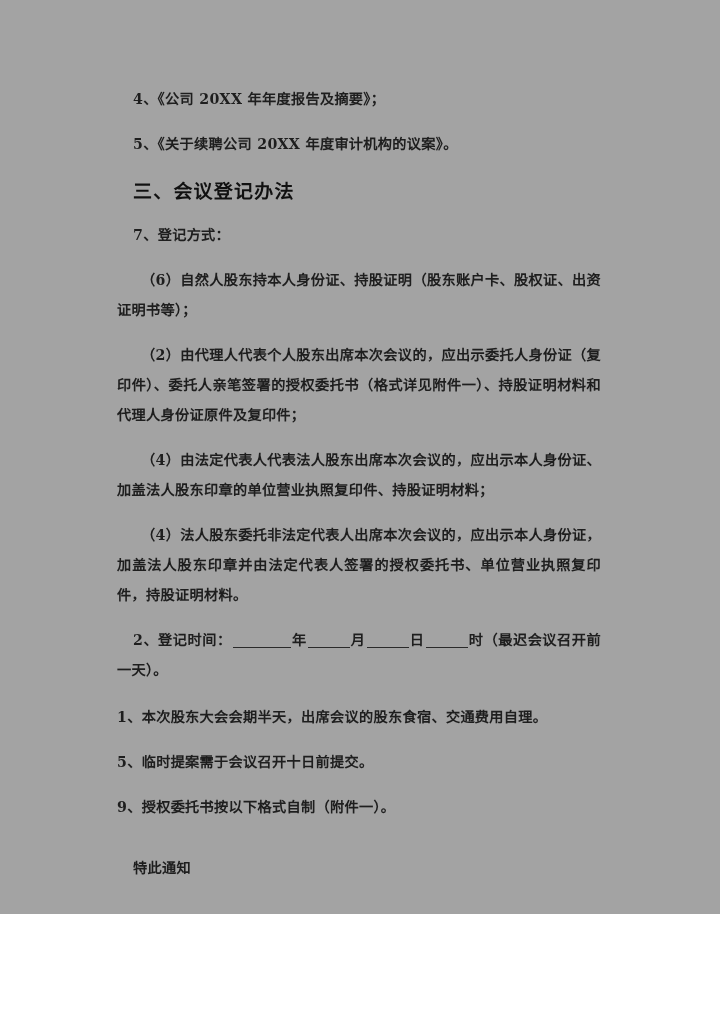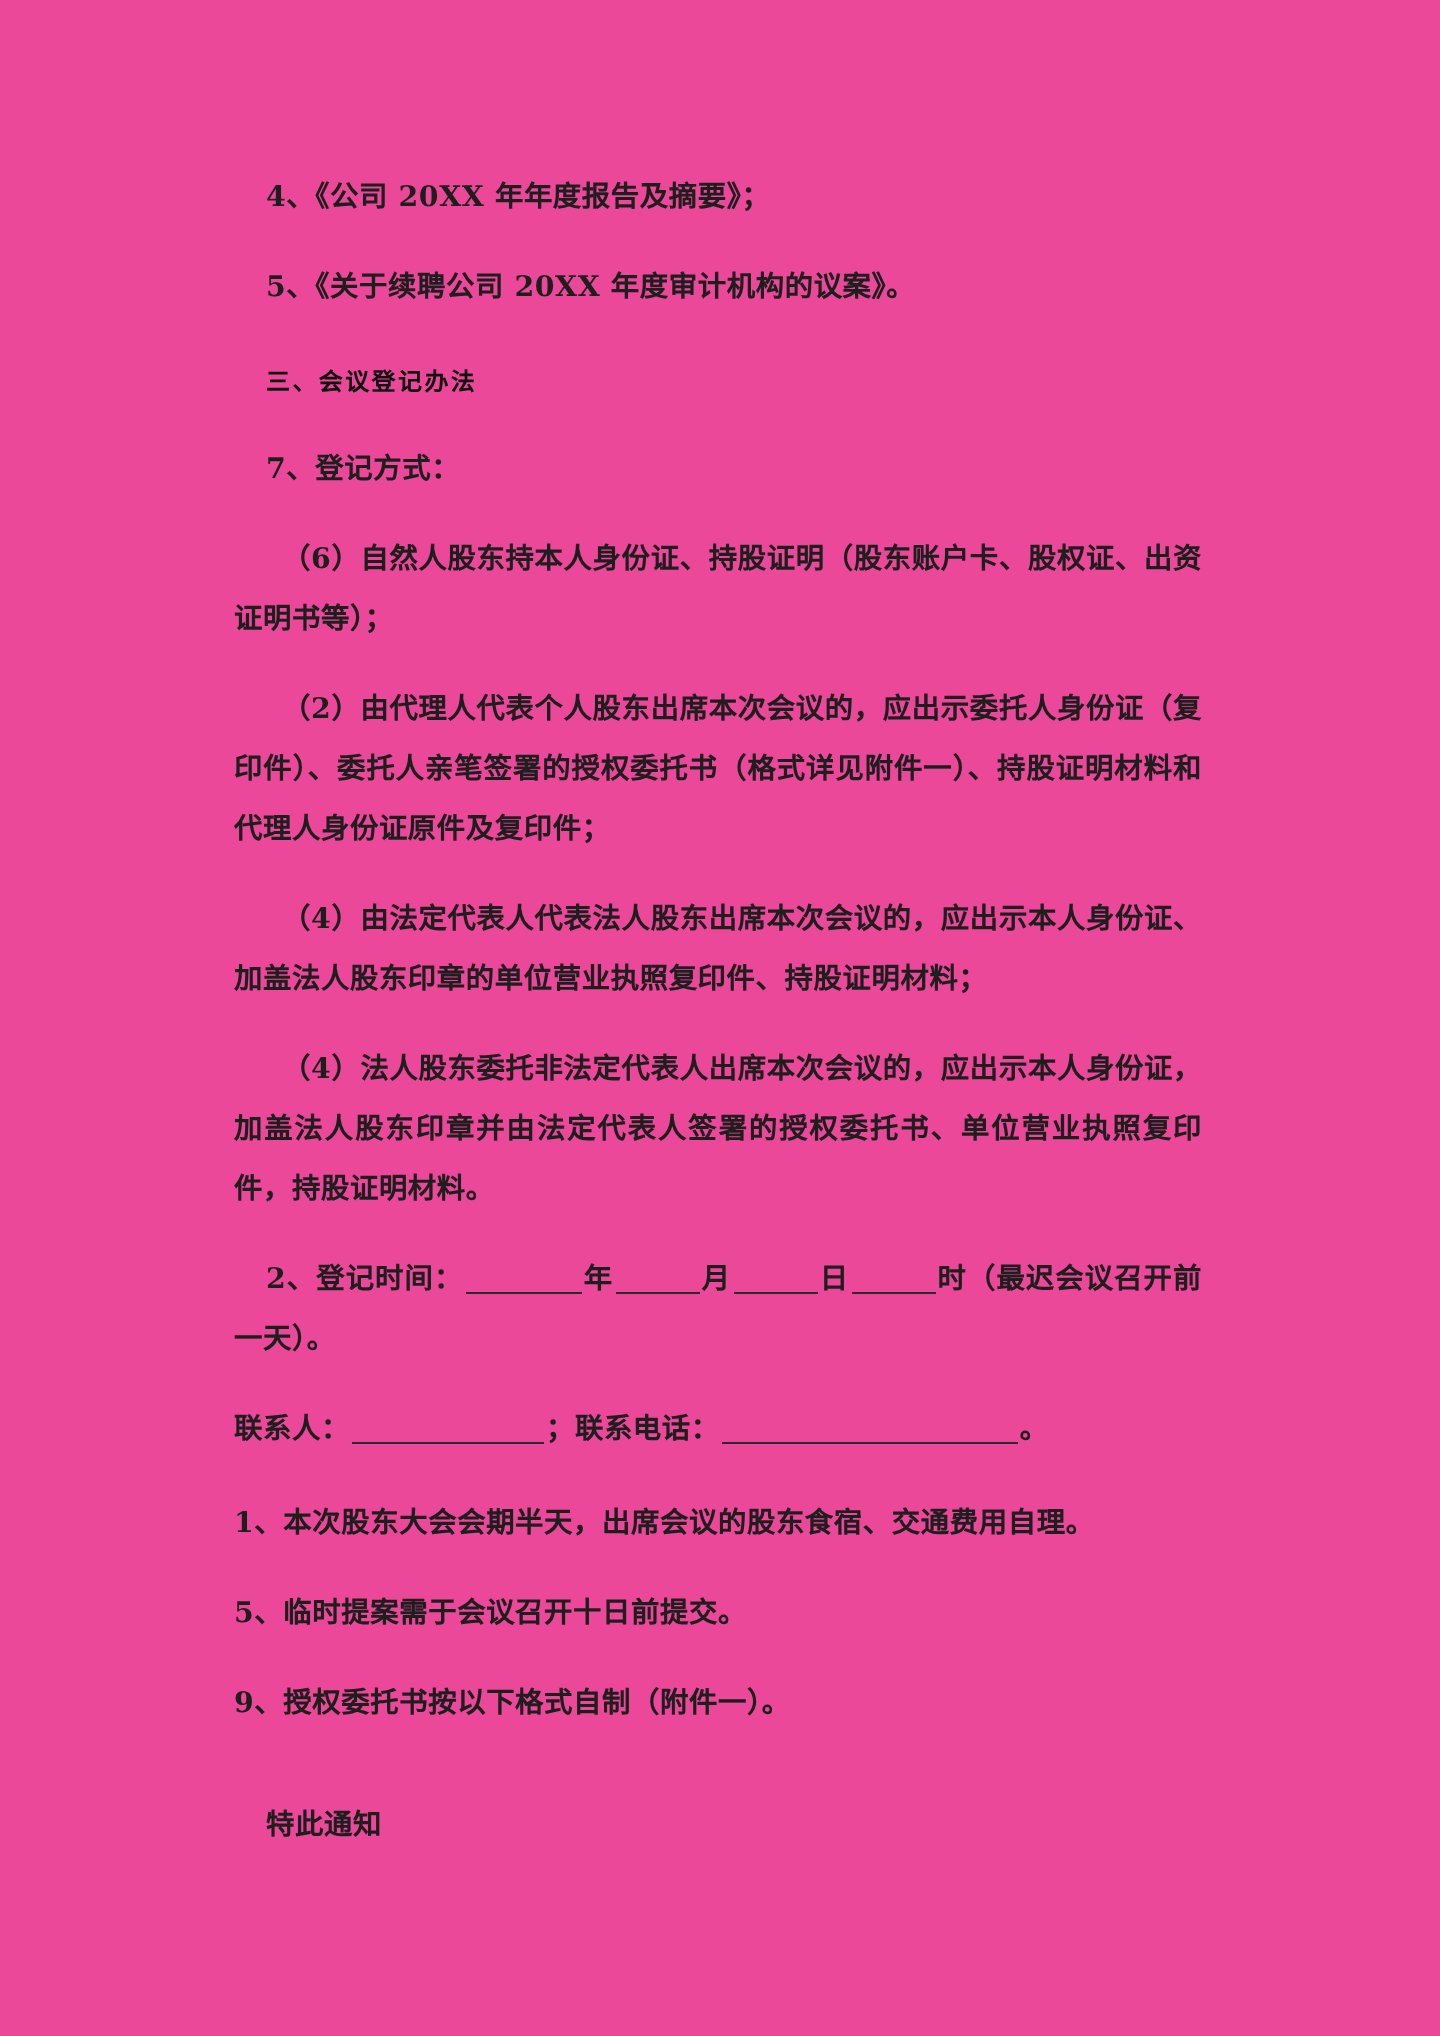--- a/index.html
+++ b/index.html
@@ -16,22 +16,22 @@
     font-family: "DejaVu Serif", "Liberation Serif", serif;
     color: #1c1c1c;
     -webkit-font-smoothing: antialiased;
   }
 
   .page {
     position: absolute;
     left: 0;
     top: 0;
     width: 720px;
-    height: 1018px;
-    background: #ec4899;
+    height: 914px;
+    background: #a3a3a3;
   }
 
   .doc-body {
     position: absolute;
     left: 117px;
     top: 84px;
     width: 484px;
   }
 
   
@@ -51,21 +51,21 @@
     text-indent: 16px;
   }
 
   
   .p-sub {
     text-indent: 24px;
   }
 
   
   .heading {
-    font-size: 12px;
+    font-size: 19px;
     line-height: 30px;
     margin: 0 0 14px 0;
     font-weight: 700;
     text-indent: 16px;
     letter-spacing: 1.2px;
     color: #111111;
   }
 
   
   .p-flush {
@@ -108,23 +108,20 @@
     <p class="p p-sub">（6）自然人股东持本人身份证、持股证明（股东账户卡、股权证、出资证明书等）；</p>
     <p class="p p-sub">（2）由代理人代表个人股东出席本次会议的，应出示委托人身份证（复印件）、委托人亲笔签署的授权委托书（格式详见附件一）、持股证明材料和代理人身份证原件及复印件；</p>
     <p class="p p-sub">（4）由法定代表人代表法人股东出席本次会议的，应出示本人身份证、加盖法人股东印章的单位营业执照复印件、持股证明材料；</p>
     <p class="p p-sub">（4）法人股东委托非法定代表人出席本次会议的，应出示本人身份证，加盖法人股东印章并由法定代表人签署的授权委托书、单位营业执照复印件，持股证明材料。</p>
 
     <p class="p p-item">
       <span>2、登记时间：</span><span class="blank b-l"></span><span>年</span><span class="blank b-s"></span><span>月</span><span class="blank b-s"></span><span>日</span><span class="blank b-s"></span><span>时</span><span>（最迟会议召开前一天）。</span>
     </p>
 
 
-    <p class="p p-flush">
-      <span>联系人：</span><span class="blank b-xl"></span><span>；</span><span>联系电话：</span><span class="blank b-xxl"></span><span>。</span>
-    </p>
 
     <div class="gap-sm"></div>
 
 
     <p class="p p-flush">1、本次股东大会会期半天，出席会议的股东食宿、交通费用自理。</p>
     <p class="p p-flush">5、临时提案需于会议召开十日前提交。</p>
     <p class="p p-flush">9、授权委托书按以下格式自制（附件一）。</p>
 
     <div class="gap-md"></div>
 

